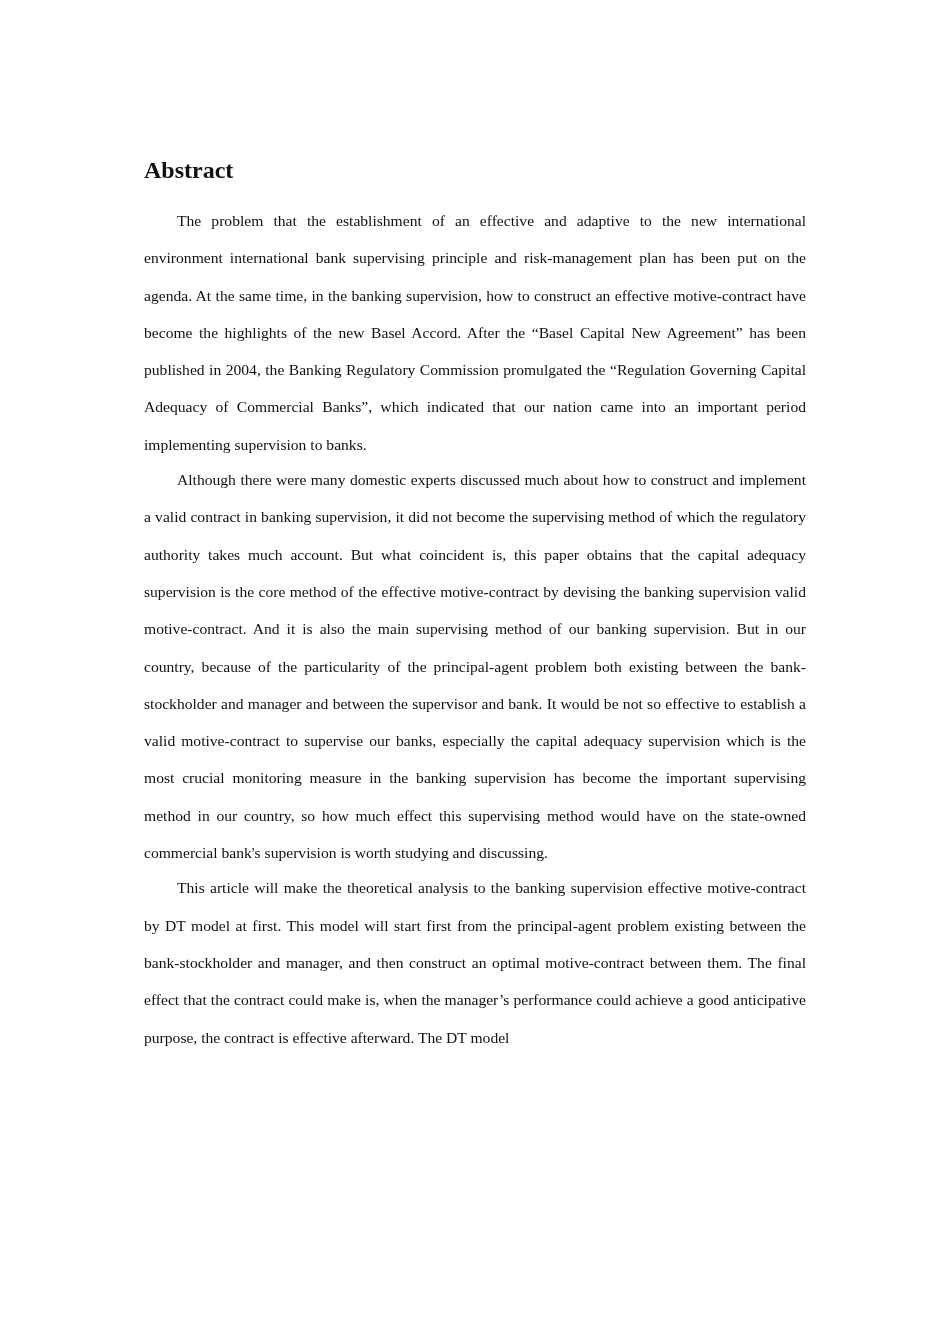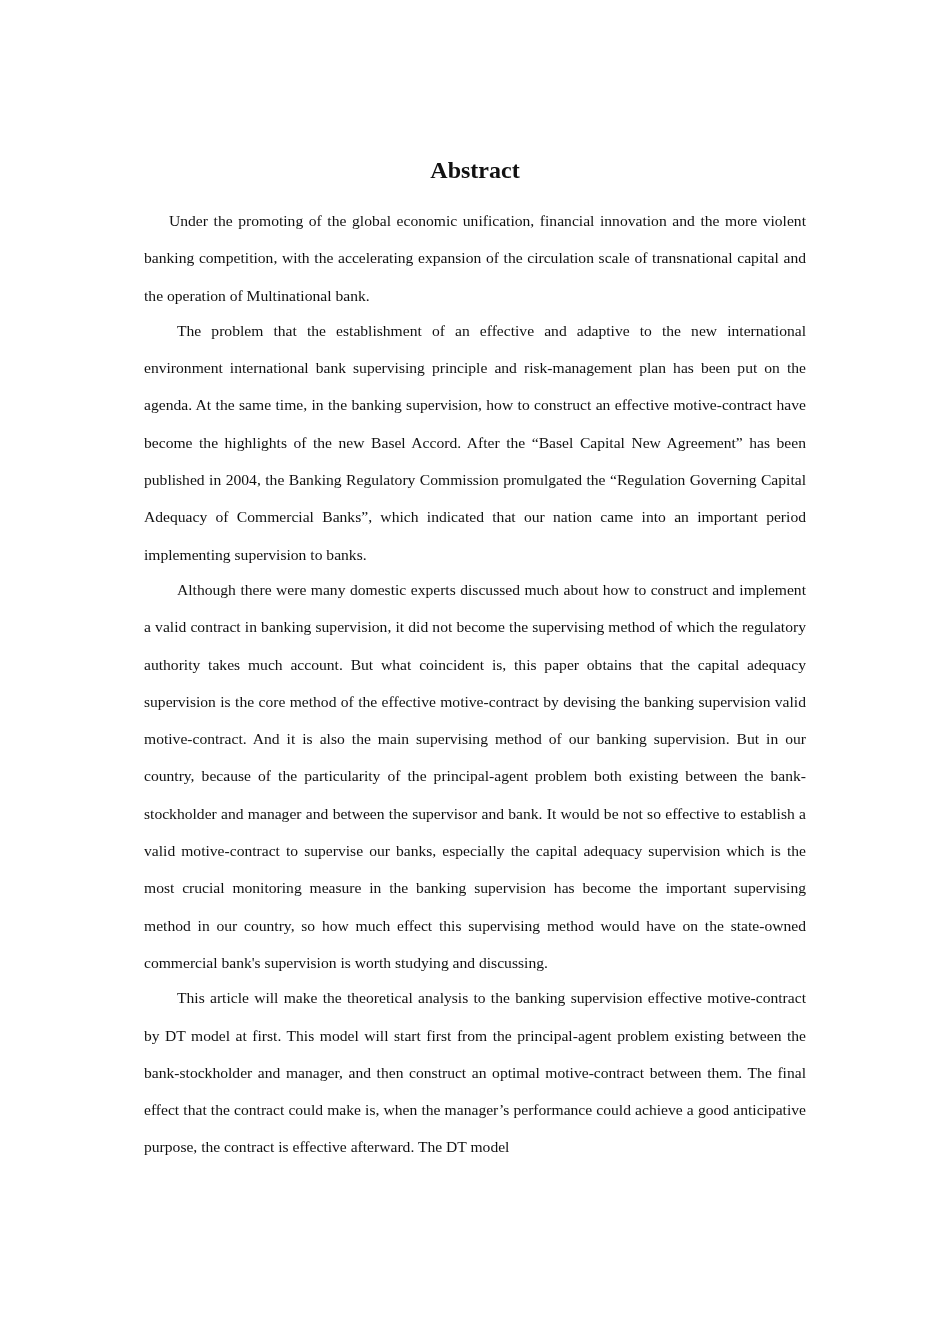--- a/index.html
+++ b/index.html
@@ -15,21 +15,21 @@
       font-family: "Liberation Serif", "DejaVu Serif", serif;
       color: #111111;
     }
     .page {
       position: absolute;
       left: 144px;
       top: 150px;
       width: 662px;
     }
     .title {
-      text-align: center;
+      text-align: left;
       font-size: 24px;
       font-weight: bold;
       margin: 0;
       height: 40px;
       line-height: 40px;
     }
     .abstract-body {
       margin-top: 12px;
     }
     .para {
@@ -43,18 +43,17 @@
     .para.p2, .para.p3, .para.p4 {
       text-indent: 33px;
     }
   </style>
 </head>
 <body>
 
 <div class="page">
   <h1 class="title">Abstract</h1>
   <div class="abstract-body">
-    <p class="para p1">Under the promoting of the global economic unification, financial innovation and the more violent banking competition, with the accelerating expansion of the circulation scale of transnational capital and the operation of Multinational bank.</p>
     <p class="para p2">The problem that the establishment of an effective and adaptive to the new international environment international bank supervising principle and risk-management plan has been put on the agenda. At the same time, in the banking supervision, how to construct an effective motive-contract have become the highlights of the new Basel Accord.  After the “Basel Capital New Agreement” has been published in 2004, the Banking Regulatory Commission promulgated the “Regulation Governing Capital Adequacy of Commercial Banks”, which indicated that our nation came into an important period implementing supervision to banks.</p>
     <p class="para p3">Although there were many domestic experts discussed much about how to construct and implement a valid contract in banking supervision, it did not become the supervising method of which the regulatory authority takes much account. But what coincident is, this paper obtains that the capital adequacy supervision is the core method of the effective motive-contract by devising the banking supervision valid motive-contract. And it is also the main supervising method of our banking supervision. But in our country, because of the particularity of the principal-agent problem both existing between the bank-stockholder and manager and between the supervisor and bank. It would be not so effective to establish a valid motive-contract to supervise our banks, especially the capital adequacy supervision which is the most crucial monitoring measure in the banking supervision has become the important supervising method in our country, so how much effect this supervising method would have on the state-owned commercial bank's supervision is worth studying and discussing.</p>
     <p class="para p4">This article will make the theoretical analysis to the banking supervision effective motive-contract by DT model at first. This model will start first from the principal-agent problem existing between the bank-stockholder and manager, and then construct an optimal motive-contract between them. The final effect that the contract could make is, when the manager’s performance could achieve a good anticipative purpose, the contract is effective afterward. The DT model</p>
   </div>
 </div>
 
 </body></html>

